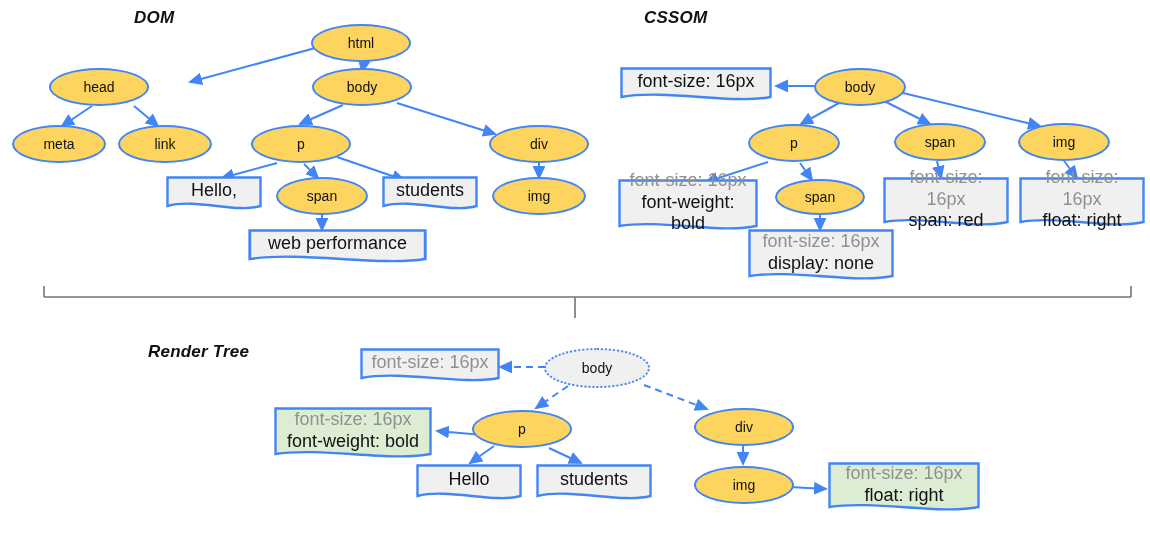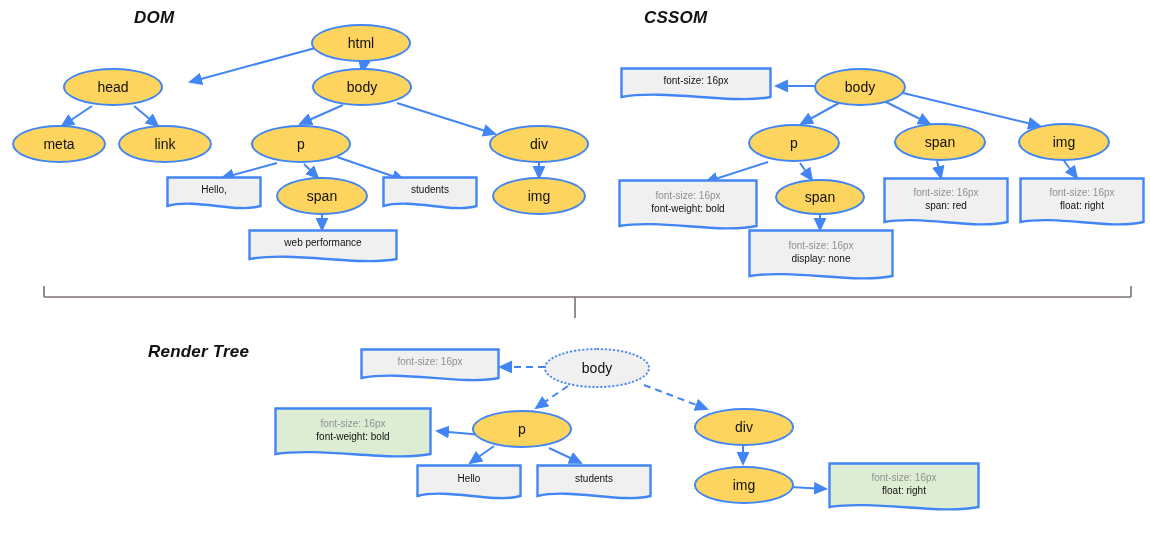--- a/index.html
+++ b/index.html
@@ -67,21 +67,21 @@
   }
   .docbox .txt {
     position: absolute;
     left: 0; right: 0;
     top: 0;
     bottom: 9px;
     display: flex;
     flex-direction: column;
     align-items: center;
     justify-content: center;
-    font-size: 10px;
+    font-size: 18px;
     color: #111111;
     line-height: 1.22;
     text-align: center;
     padding: 0 11px;
     box-sizing: border-box;
   }
   .docbox .txt .muted { color: #909090; }
   .docbox .txt .strong { color: #111111; }
 </style>
 </head>
@@ -142,21 +142,21 @@
     </g>
   </svg>
 
   <div class="section-title" style="left:134px; top:8px;">DOM</div>
   <div class="section-title" style="left:644px; top:8px;">CSSOM</div>
   <div class="section-title" style="left:128px; top:342px;margin-left:20px;">Render Tree</div>
 
   <div class="node" style="left:311px; top:24px; width:100px; height:38px;">
     <span>html</span>
   </div>
-  <div class="node" style="left:63px; top:68px; width:100px; height:38px;text-align:center;">
+  <div class="node" style="left:49px; top:68px; width:100px; height:38px;text-align:center;">
     <span>head</span>
   </div>
   <div class="node" style="left:312px; top:68px; width:100px; height:38px;">
     <span>body</span>
   </div>
   <div class="node" style="left:118px; top:125px; width:94px; height:38px;">
     <span>link</span>
   </div>
   <div class="node" style="left:12px; top:125px; width:94px; height:38px;">
     <span>meta</span>
@@ -189,21 +189,21 @@
     <div class="shell">
       <svg class="shape" viewBox="0 0 96 38" preserveAspectRatio="none">
         <path d="M1.5,1.5 H94.5 V30 C70,37.5 30,22 1.5,30 Z" fill="#F0F0F0" stroke="#4285F4" stroke-width="2.4"></path>
       </svg>
       <div class="txt">
           <span>students</span>
         </div>
     </div>
   </div>
 
-  <div class="docbox" style="left:248px; top:229px; width:150px; height:38px;">
+  <div class="docbox" style="left:248px; top:229px; width:179px; height:38px;">
     <div class="shell">
       <svg class="shape" viewBox="0 0 150 38" preserveAspectRatio="none">
         <path d="M1.5,1.5 H148.5 V30 C110,37.5 45,22 1.5,30 Z" fill="#F0F0F0" stroke="#4285F4" stroke-width="2.4"></path>
       </svg>
       <div class="txt">
           <span>web performance</span>
         </div>
     </div>
   </div>
 

